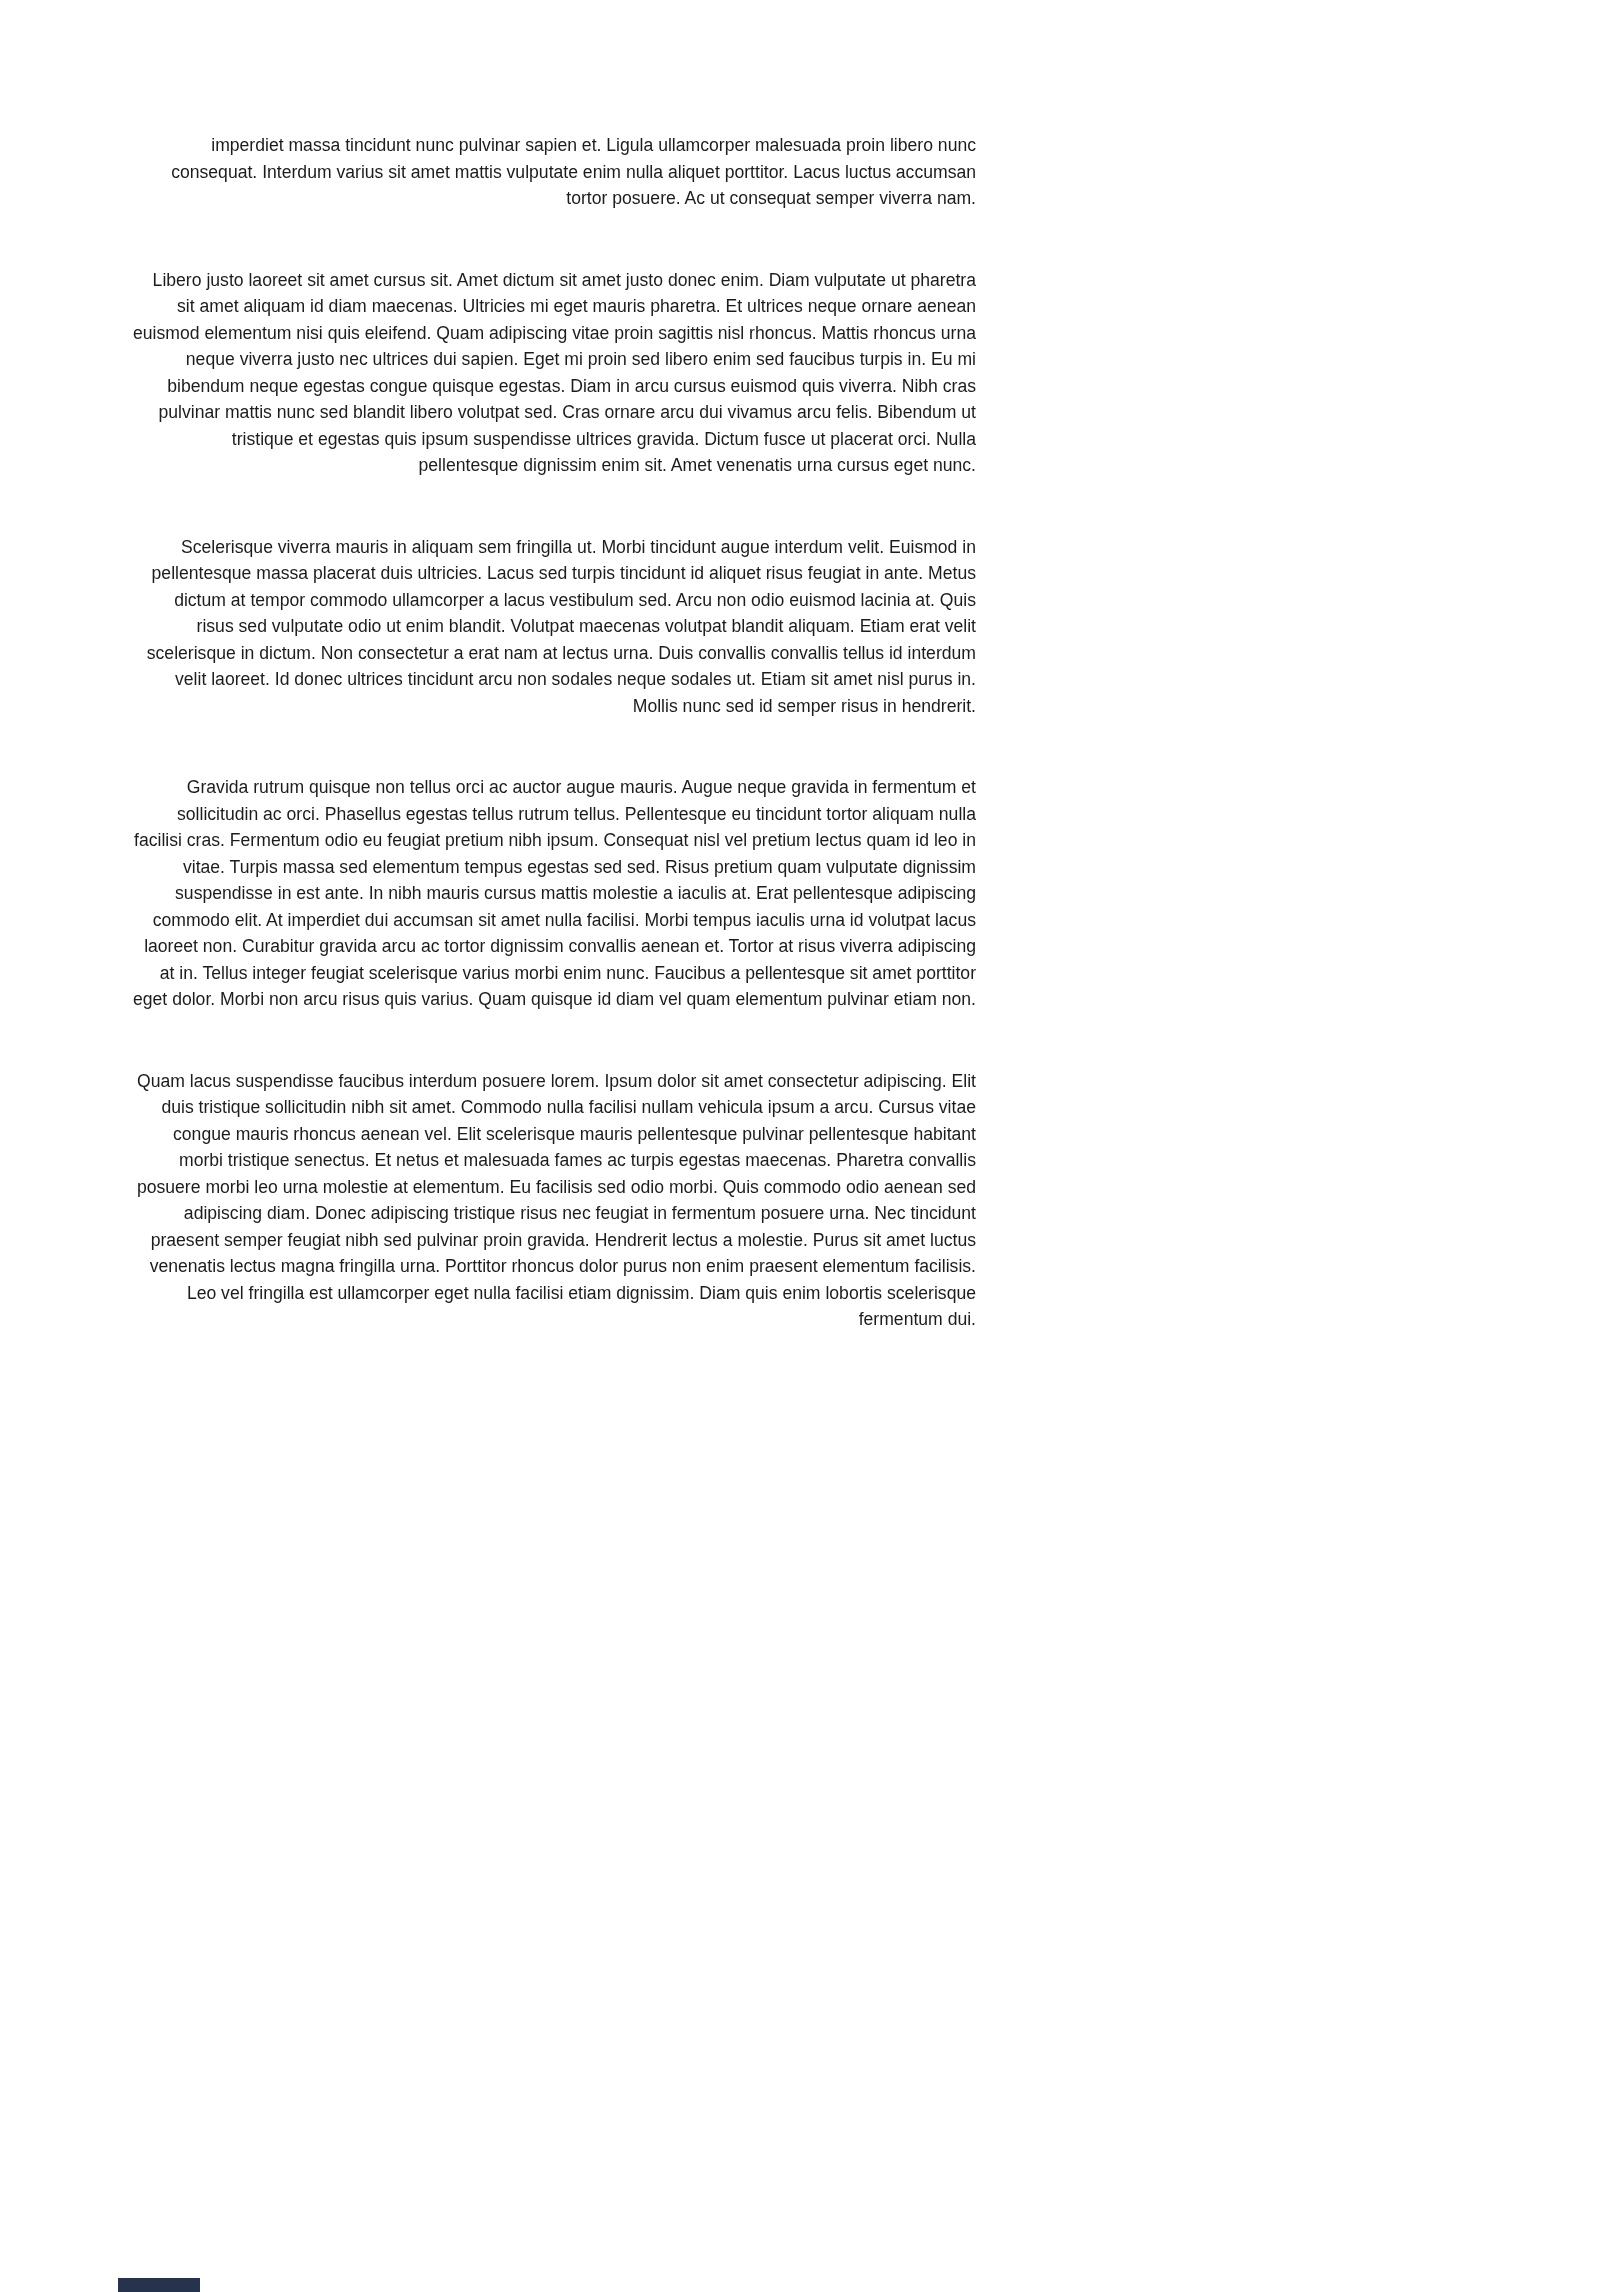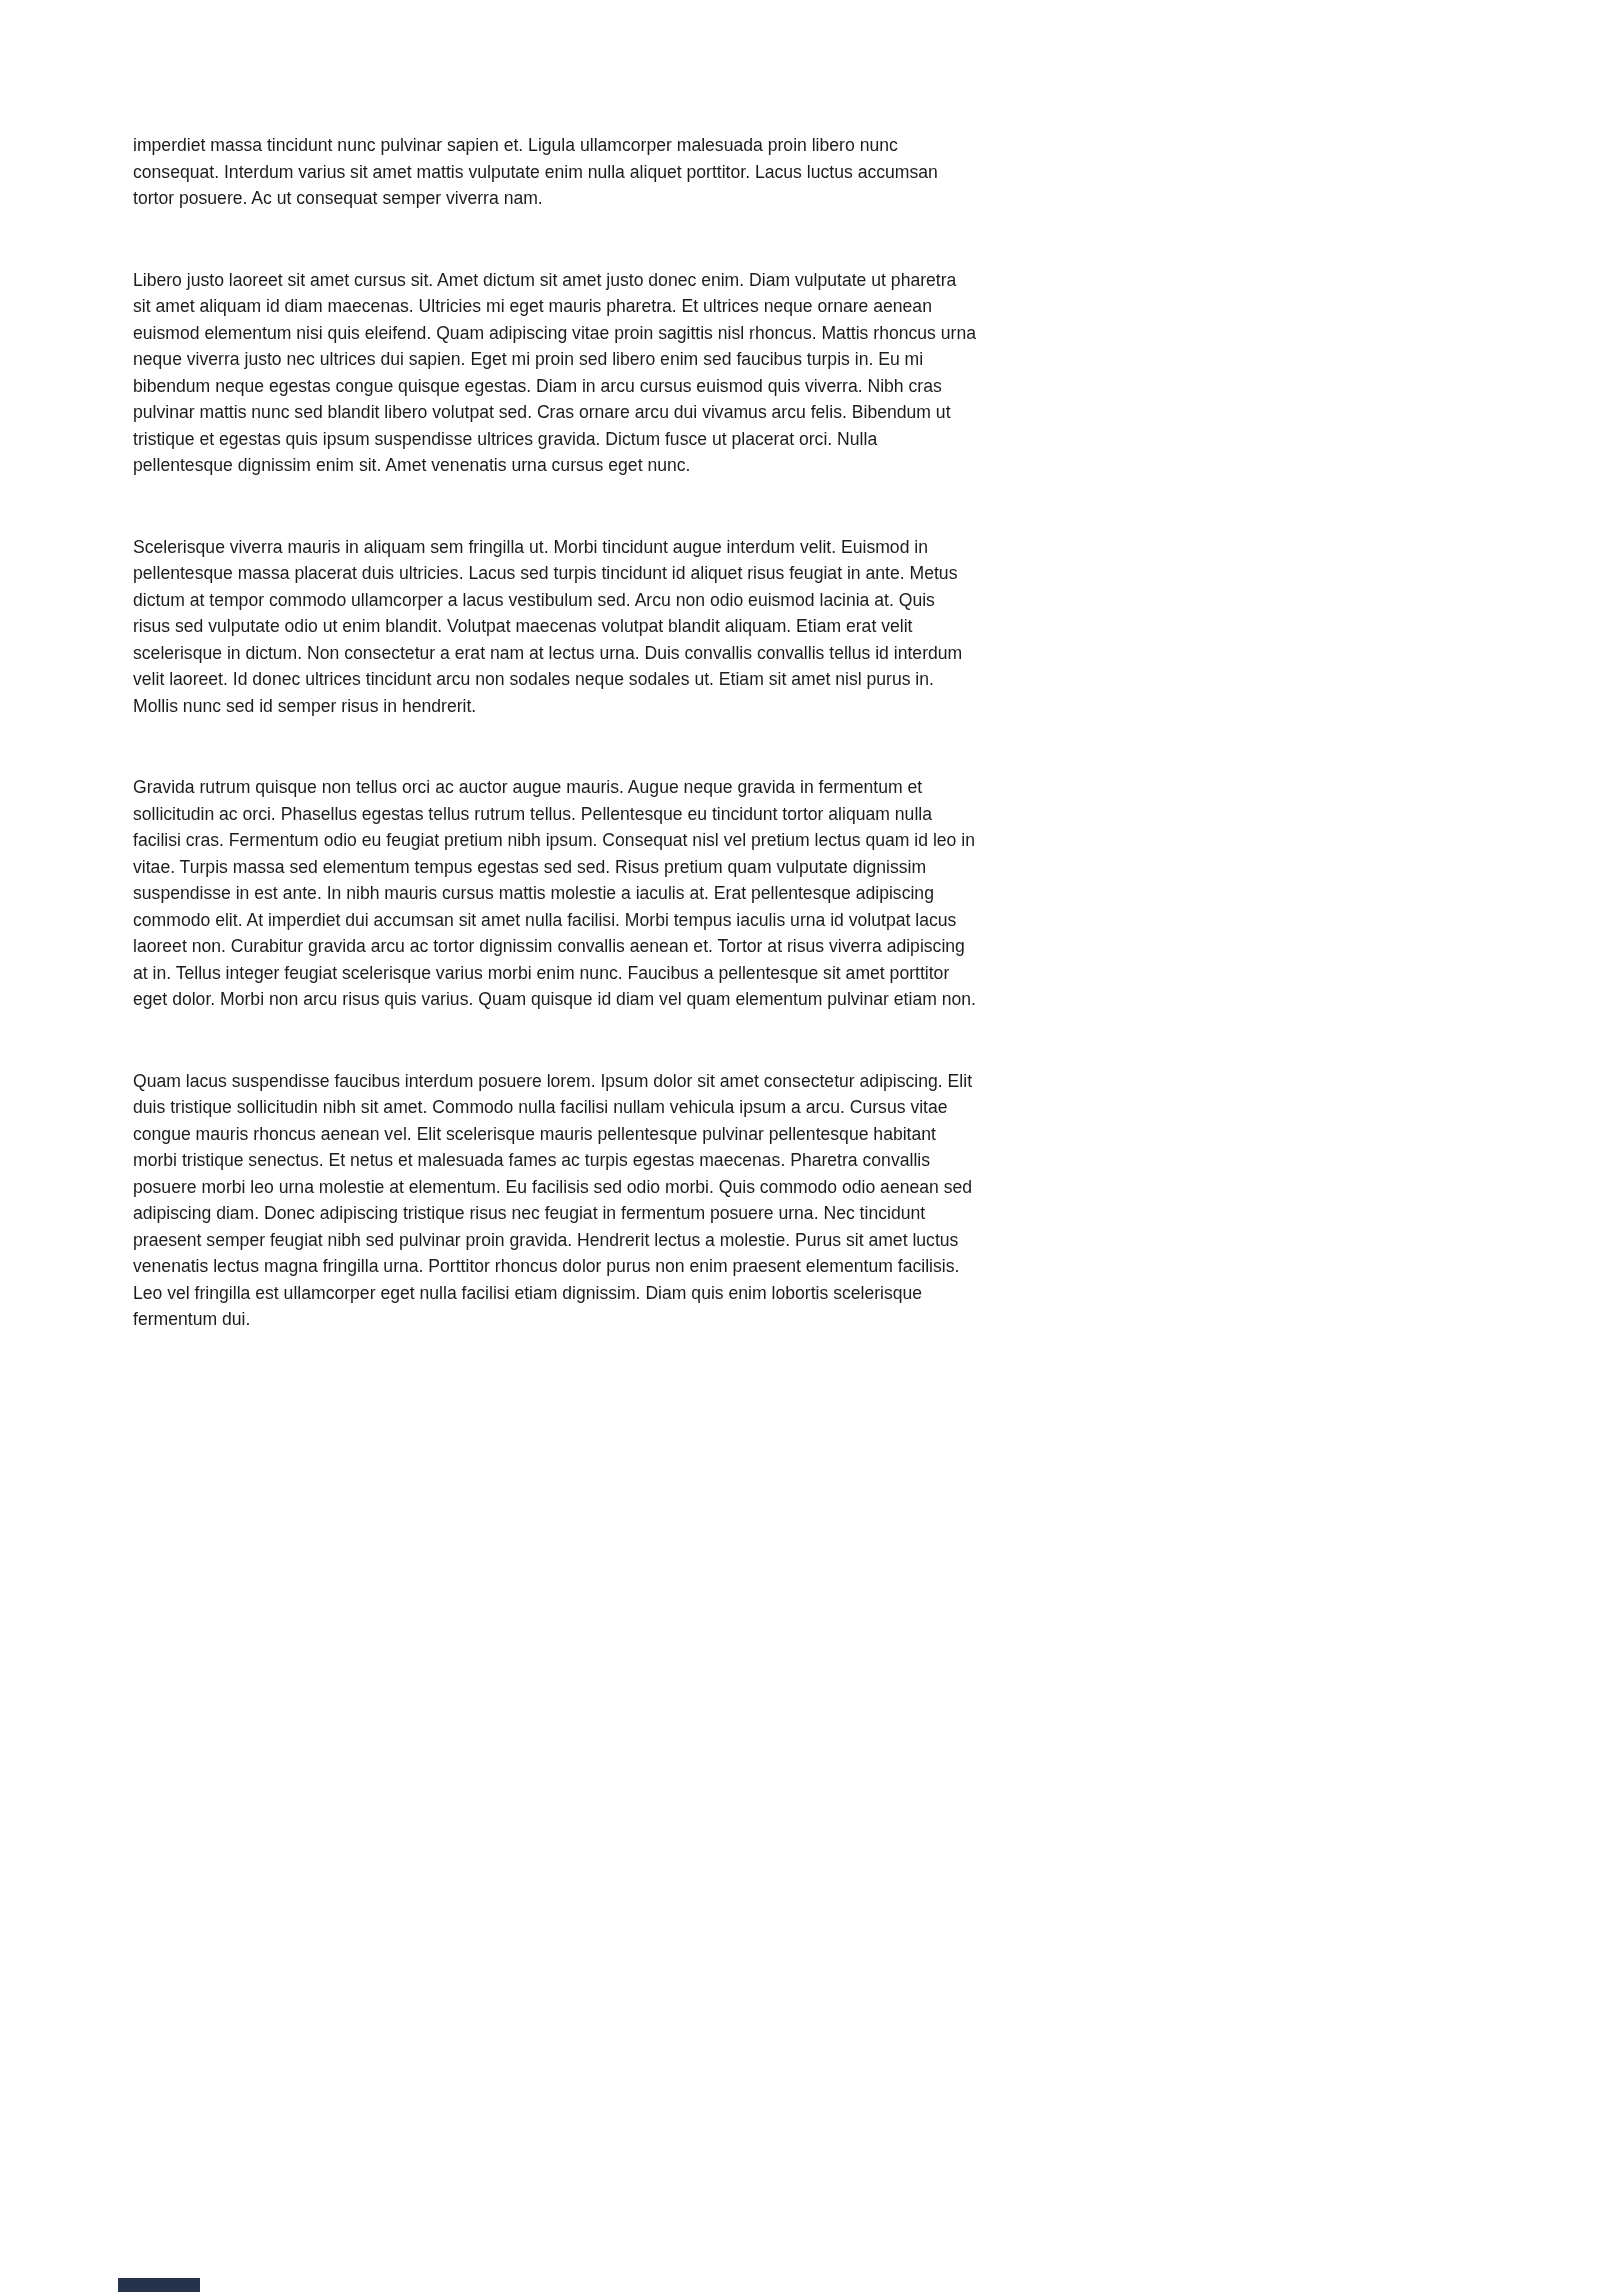--- a/index.html
+++ b/index.html
@@ -25,21 +25,21 @@
     position:absolute;
     left:133px;
     top:132px;
     width:843px;
   }
   .text-block p{
     margin:0 0 55px 0;
     font-size:17.6px;
     line-height:26.5px;
     color:var(--text);
-    text-align:left;
+    text-align:right;
     word-spacing:normal;
   }
   .edge-artifact{
     position:absolute;
     left:118px;
     bottom:0;
     width:82px;
     height:14.7px;
     background:var(--artifact);
   }

